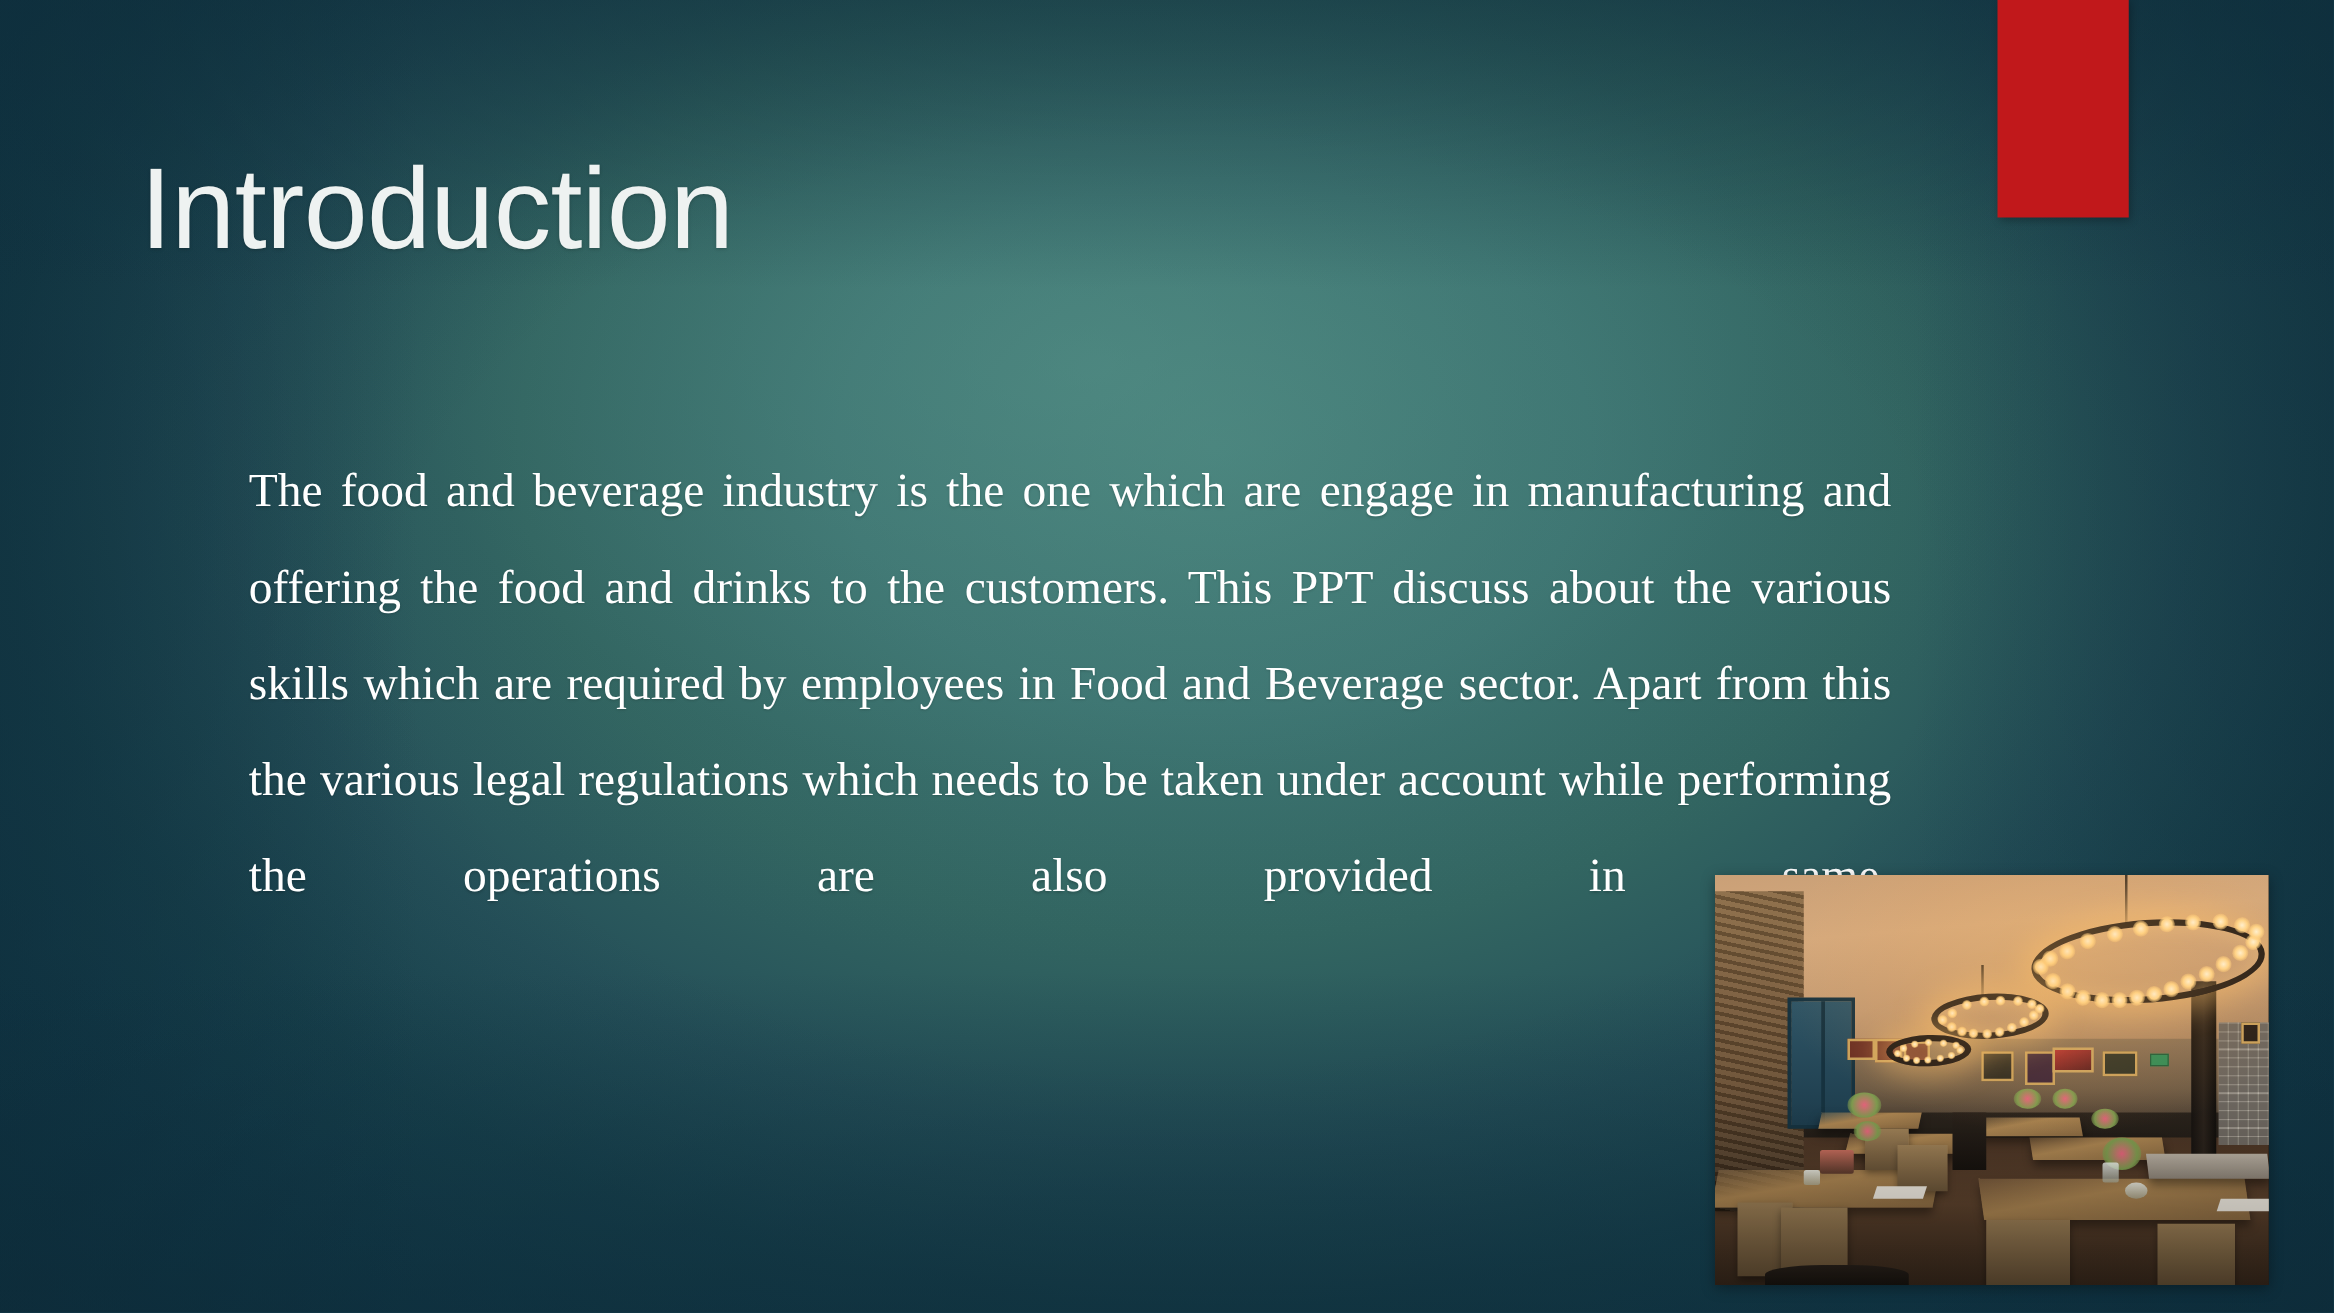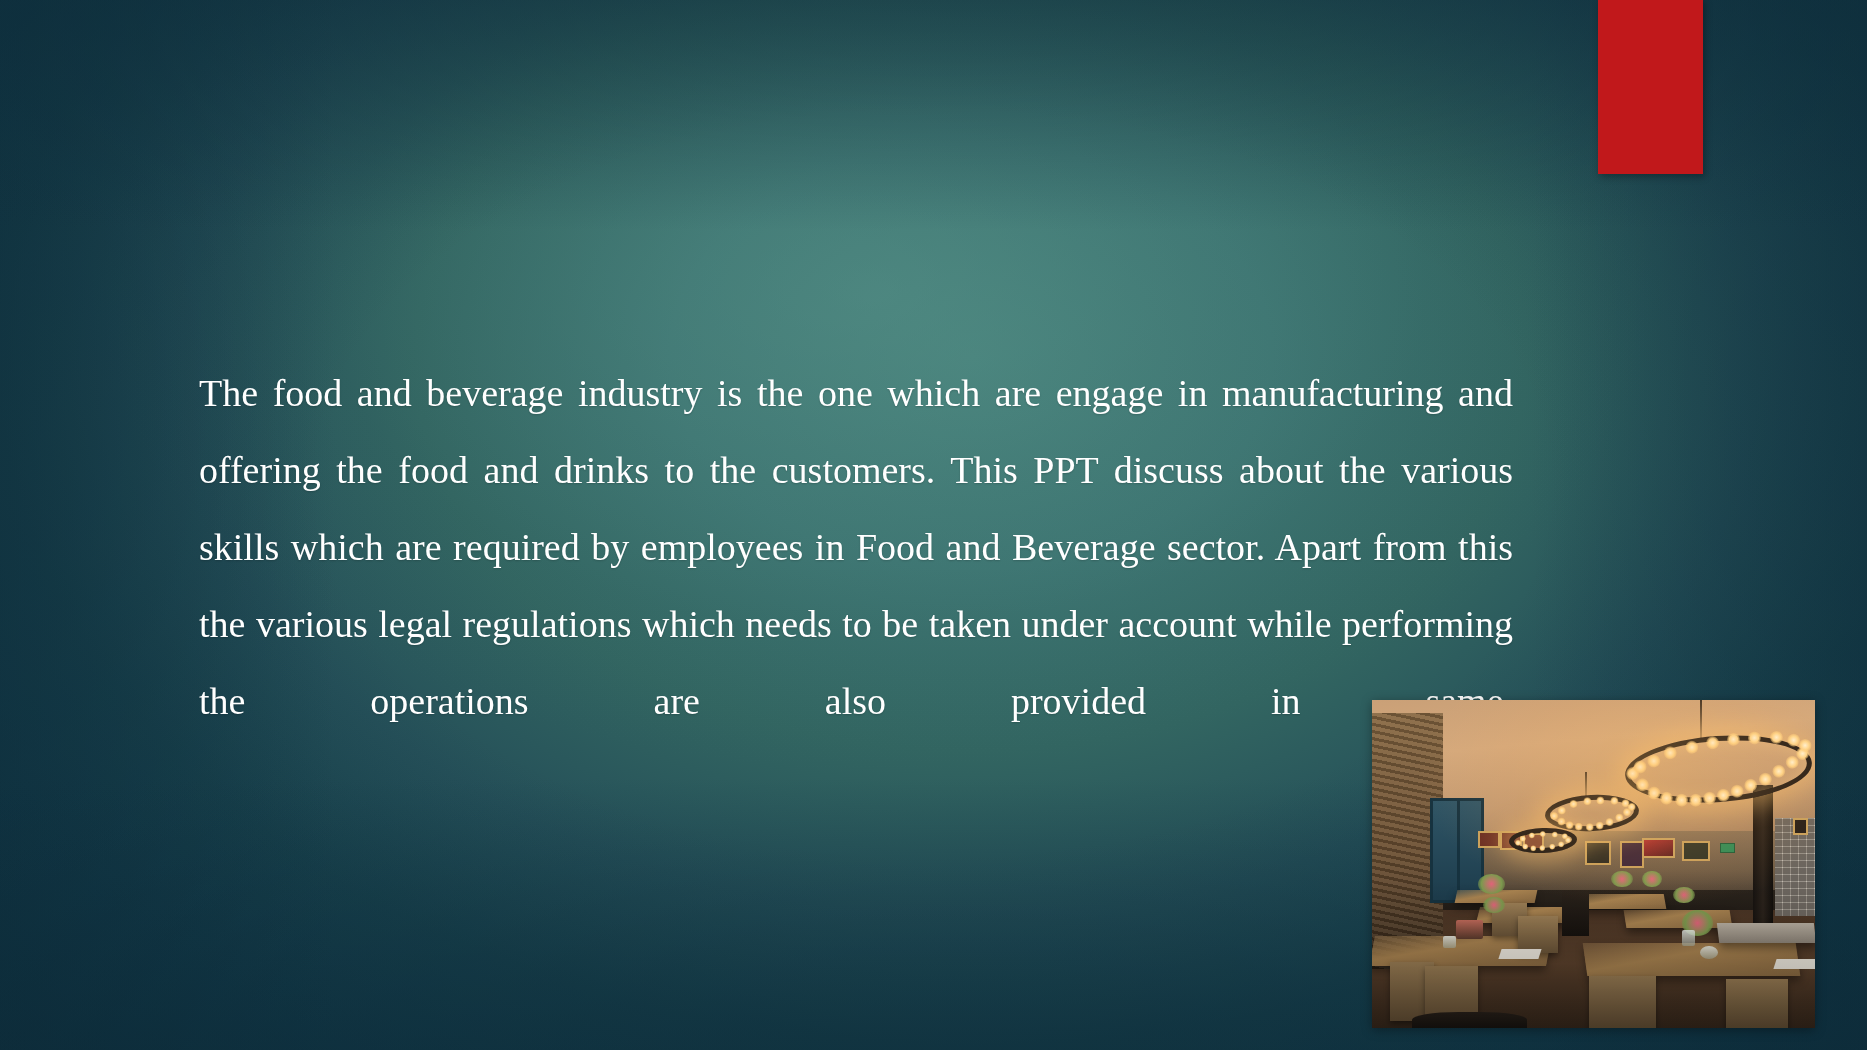--- a/index.html
+++ b/index.html
@@ -265,20 +265,21 @@
 <div id="slide">
 
   <div class="bg-base"></div>
   <div class="bg-glow-main"></div>
   <div class="bg-glow-soft"></div>
   <div class="bg-vignette"></div>
   <div class="bg-corner-dark"></div>
 
   <div class="accent-bar"></div>
 
+  <h1 class="slide-title">Introduction</h1>
 
   <div class="body-block">
     <p class="body-text">The food and beverage industry is the one which are engage in manufacturing and offering the food and drinks to the customers. This PPT discuss about the various skills which are required by employees in Food and Beverage sector. Apart from this the various legal regulations which needs to be taken  under account while performing the operations are also provided in same.</p>
   </div>
 
   <div class="photo-frame">
     <div class="ph-scene">
 
       <div class="ph-ceiling"></div>
       <div class="ph-wall"></div>

